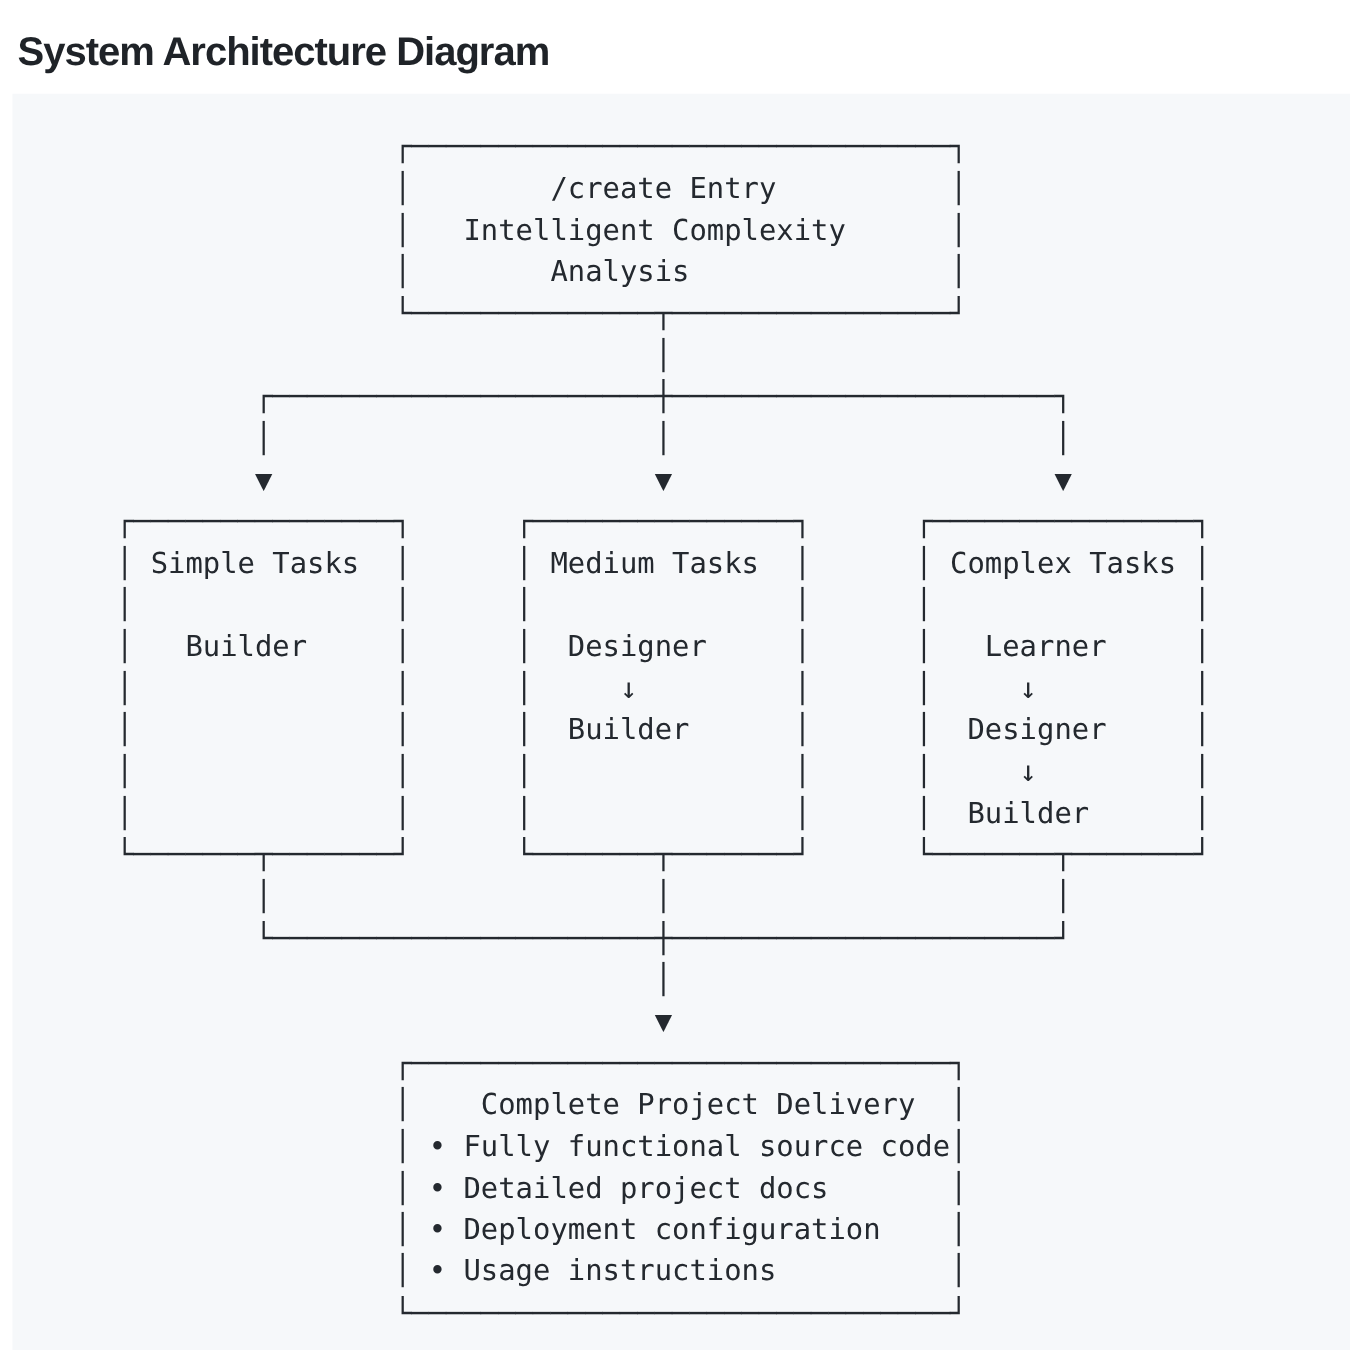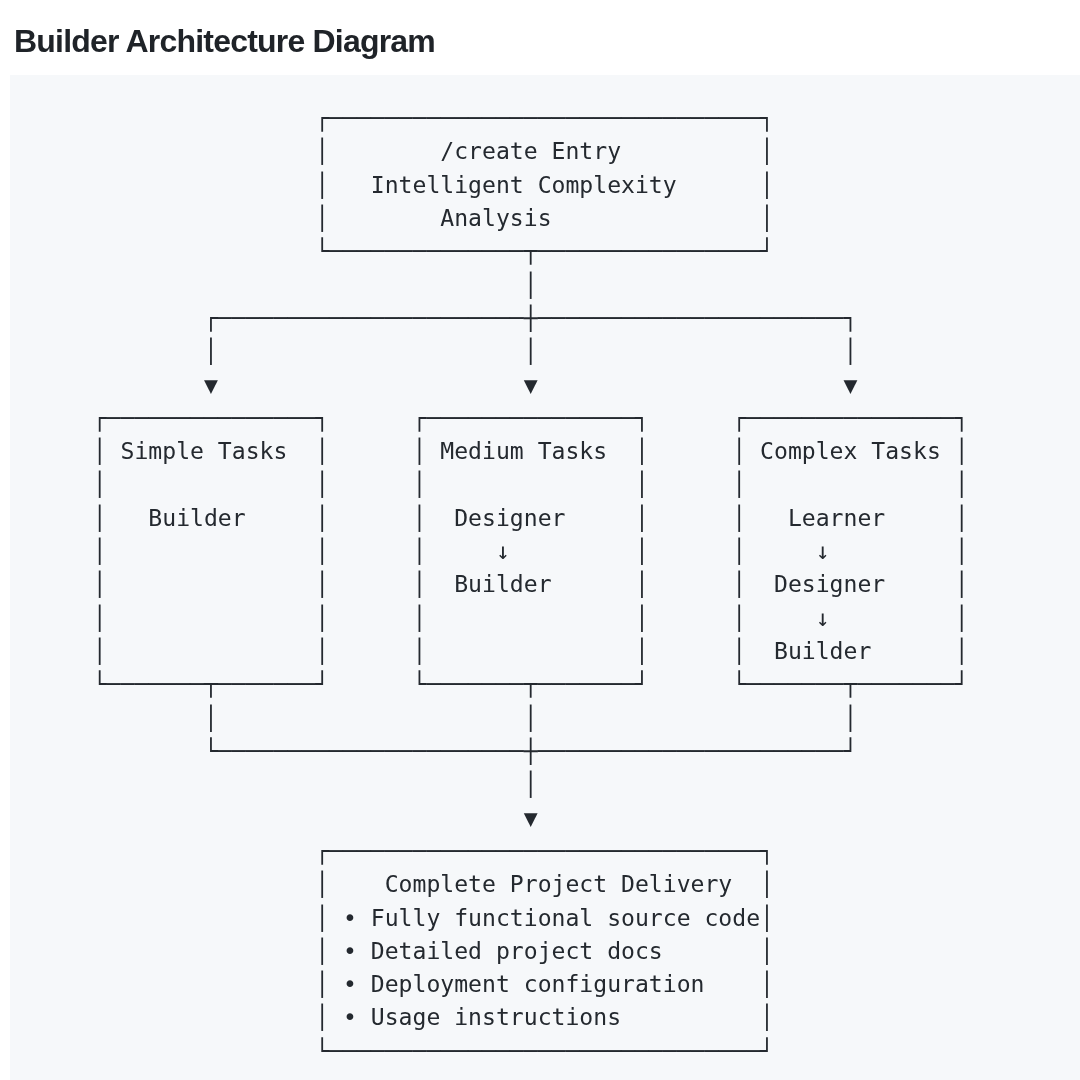--- a/index.html
+++ b/index.html
@@ -35,21 +35,21 @@
     line-height: 33.32px;
     color: #24292f;
     white-space: pre;
   }
 </style>
 </head>
 <body>
 
 <div class="page">
 
-  <h1 class="page-title">Builder Architecture Diagram</h1>
+  <h1 class="page-title">System Architecture Diagram</h1>
 
   <div class="code-panel">
     <pre class="ascii-diagram">                   ┌───────────────────────────────┐
                    │        /create Entry          │
                    │   Intelligent Complexity      │
                    │        Analysis               │
                    └──────────────┬────────────────┘
                                   │
            ┌──────────────────────┼──────────────────────┐
            │                      │                      │

